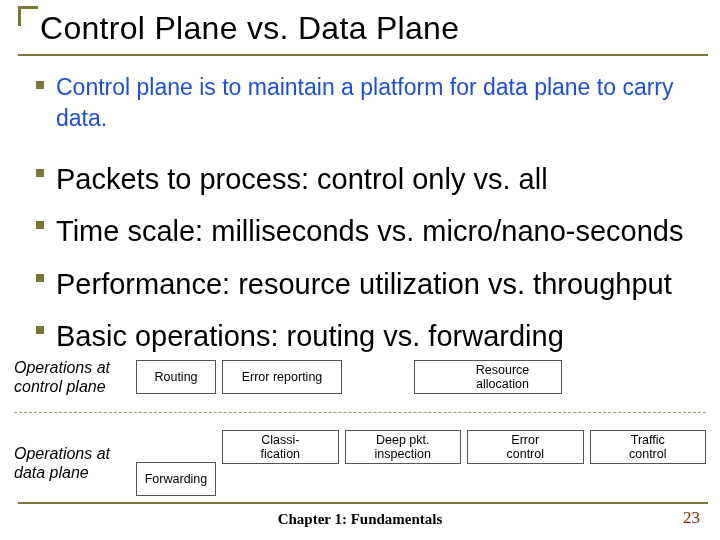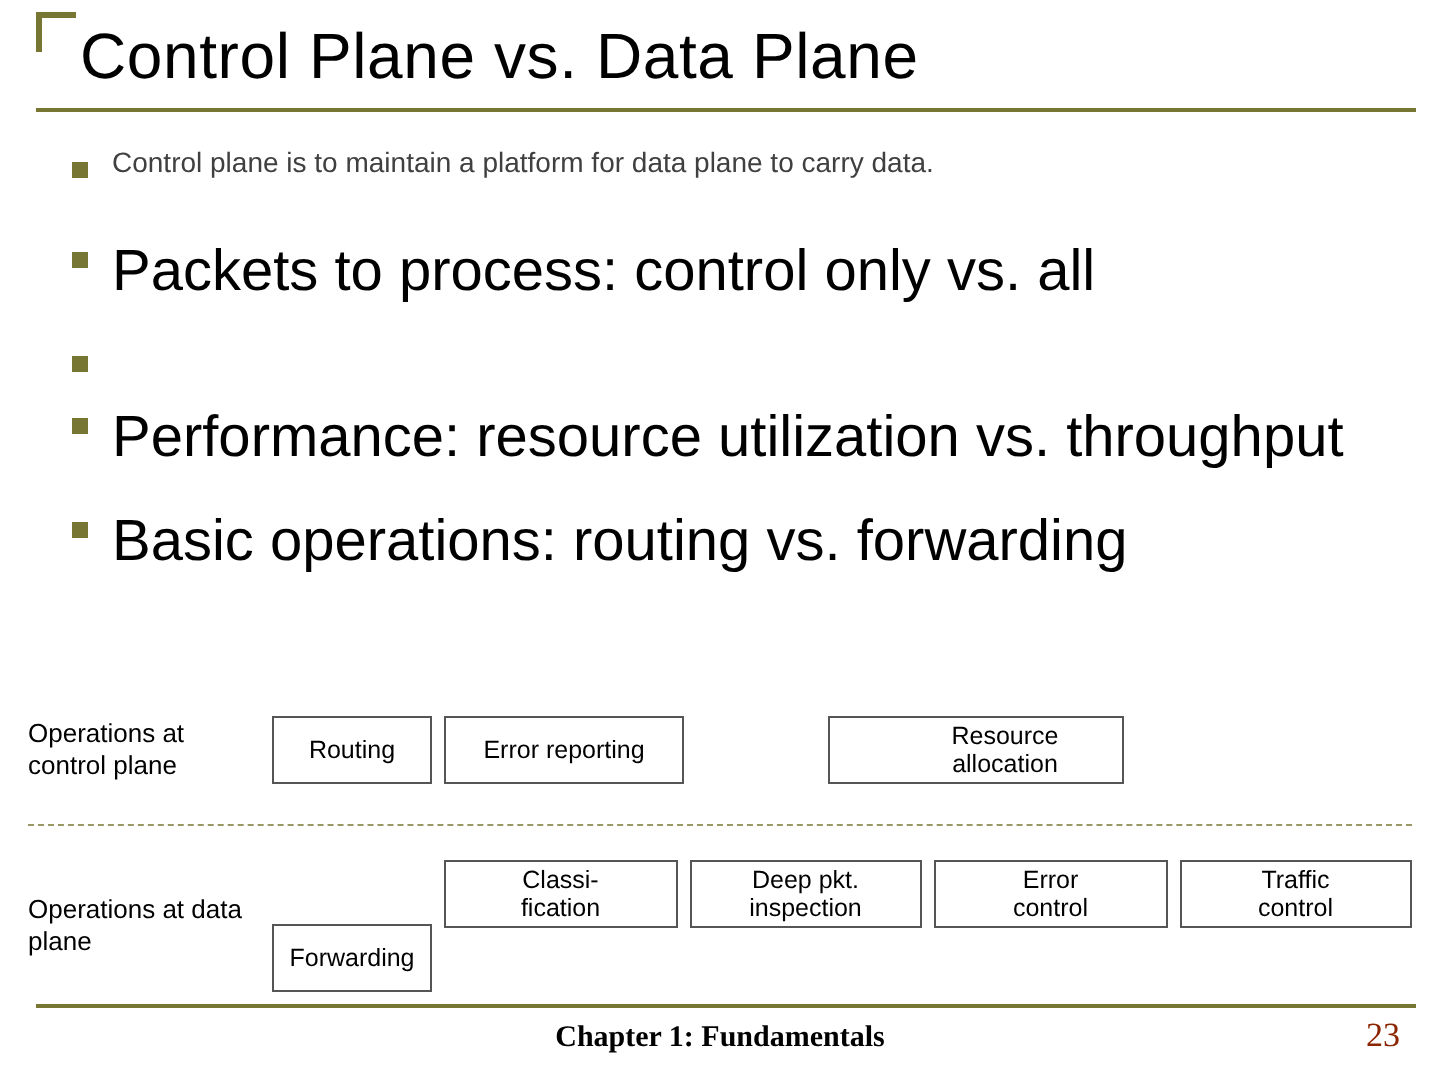--- a/index.html
+++ b/index.html
@@ -40,39 +40,40 @@
     gap: 12px;
     margin-bottom: 14px;
   }
   .bullet.gap { margin-bottom: 26px; }
   .sq {
     flex: 0 0 auto;
     width: 8px; height: 8px;
     background: #777733;
     margin-top: 9px;
   }
-  .b-small { font-size: 14px; line-height: 1.35; color: #404040; }
+  .b-small { font-size: 23px; line-height: 1.35; color: #1d4ed8; }
   .b-large { font-size: 29px; line-height: 1.32; color: #000; }
 
   .ops {
     position: absolute;
     left: 14px; right: 14px;
   }
   .ops1 { top: 358px; }
   .ops2 { top: 430px; }
   .ops-row {
     display: flex;
     align-items: center;
     gap: 12px;
     font-size: 13px;
   }
   .ops-label {
     width: 110px;
-    font-size: 13px;
+    font-size: 16px;
     line-height: 1.2;
+    font-style: italic;
   }
   .boxrow {
     display: flex;
     gap: 6px;
     flex: 1;
   }
   .box {
     border: 1px solid #555;
     padding: 4px 6px;
     text-align: center;
@@ -131,20 +132,21 @@
   <div class="bullet gap">
     <div class="sq"></div>
     <div class="b-small">Control plane is to maintain a platform for data plane to carry data.</div>
   </div>
   <div class="bullet">
     <div class="sq"></div>
     <div class="b-large">Packets to process: control only vs. all</div>
   </div>
   <div class="bullet">
     <div class="sq"></div>
+    <div class="b-large">Time scale: milliseconds vs. micro/nano-seconds</div>
   </div>
   <div class="bullet">
     <div class="sq"></div>
     <div class="b-large">Performance: resource utilization vs. throughput</div>
   </div>
   <div class="bullet">
     <div class="sq"></div>
     <div class="b-large">Basic operations: routing vs. forwarding</div>
   </div>
 </div>

